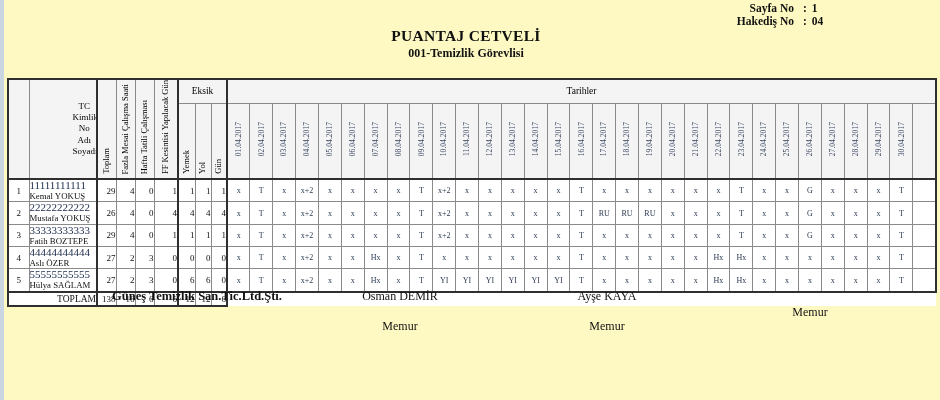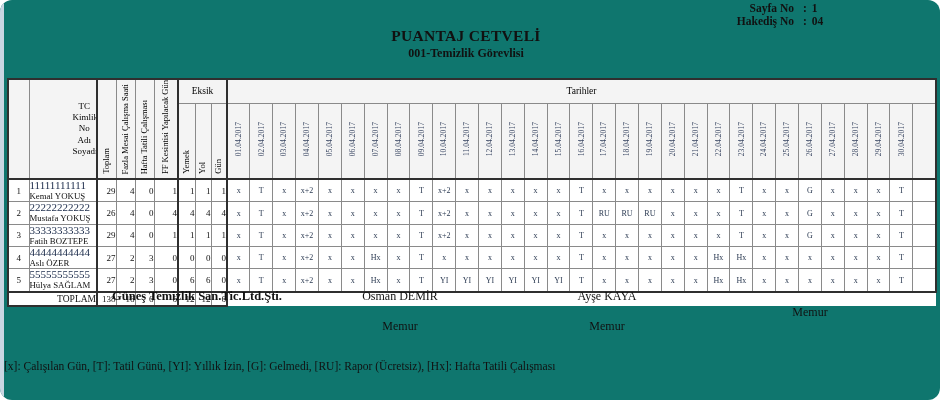--- a/index.html
+++ b/index.html
@@ -1,17 +1,17 @@
 <!DOCTYPE html>
 <html><head>
 <meta charset="utf-8">
 <style>
   html,body{margin:0;padding:0;background:#fff;}
-  .page{position:relative;width:940px;height:400px;background:#0f766e;overflow:hidden;
-        font-family:"Liberation Serif", serif;color:#111;border-radius:12px;}
+  .page{position:relative;width:940px;height:400px;background:#fef9c3;overflow:hidden;
+        font-family:"Liberation Serif", serif;color:#111;}
   .edge-strip{position:absolute;left:0;top:0;width:4px;height:100%;background:#c9d6e2;}
 
   
   .page-info{position:absolute;top:2px;left:728px;font-weight:bold;font-size:11.5px;}
   .pi-row{display:flex;line-height:13px;}
   .pi-label{display:inline-block;width:66px;text-align:right;}
   .pi-sep{display:inline-block;margin:0 5px 0 9px;}
   .pi-value{display:inline-block;}
 
   
@@ -431,14 +431,13 @@
     </div>
     <div class="person person-1">
       <div class="p-name">Ayşe KAYA</div>
       <div class="p-title">Memur</div>
     </div>
     <div class="person person-2">
       <div class="p-title">Memur</div>
     </div>
   </div>
 
-  <div class="legend">[x]: Çalışılan Gün, [T]: Tatil Günü, [YI]: Yıllık İzin, [G]: Gelmedi, [RU]: Rapor (Ücretsiz), [Hx]: Hafta Tatili Çalışması</div>
 </div>
 
 </body></html>

